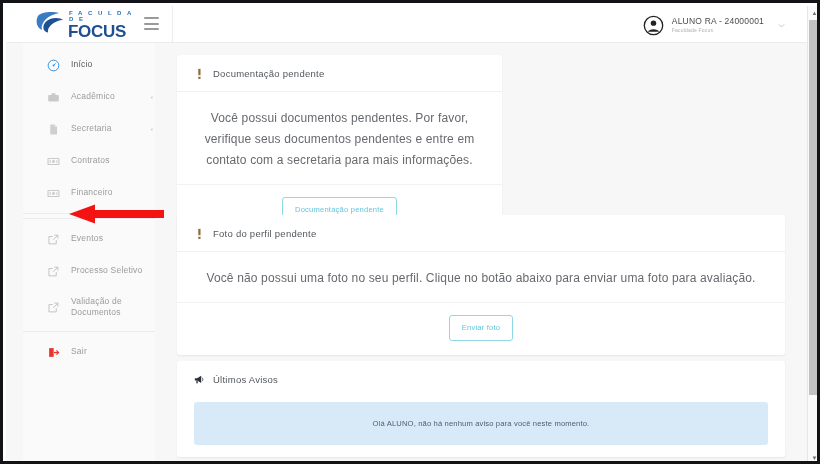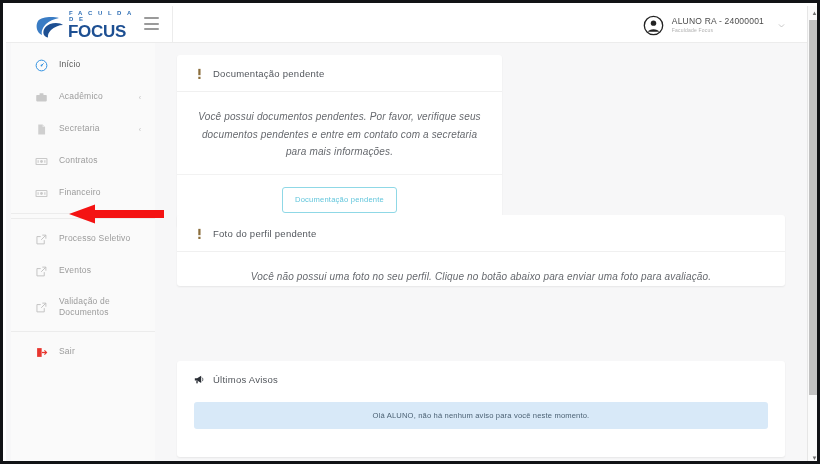--- a/index.html
+++ b/index.html
@@ -25,21 +25,21 @@
   
   .topbar{
     position:absolute;left:0;top:0;width:814px;height:37px;
     background:#ffffff;
     border-bottom:1px solid #ececec;
     box-sizing:border-box;
   }
   .brand{
     position:absolute;left:28px;top:4px;
     width:105px;height:30px;
-    display:flex;align-items:flex-end;gap:4px;
+    display:flex;align-items:flex-start;gap:4px;
   }
   .logo-mark{width:30px;height:25px;flex:0 0 auto;}
   .logo-text{display:flex;flex-direction:column;justify-content:center;line-height:1;}
   .logo-sup{
     font-size:6px;letter-spacing:2.0px;color:#2f6fb5;font-weight:700;
     margin-bottom:1px;margin-left:1px;
   }
   .logo-main{
     font-size:17px;letter-spacing:-0.3px;color:#1d4f92;font-weight:800;
   }
@@ -57,21 +57,21 @@
     display:flex;align-items:center;gap:8px;cursor:pointer;
   }
   .avatar{width:21px;height:21px;flex:0 0 auto;}
   .user-meta{display:flex;flex-direction:column;line-height:1.15;}
   .user-name{font-size:8.5px;color:#4b4b4b;letter-spacing:.2px;}
   .user-org{font-size:5px;color:#b0b0b0;letter-spacing:.2px;margin-top:1px;}
   .chev{width:9px;height:9px;margin-left:5px;flex:0 0 auto;}
 
   
   .sidebar{
-    position:absolute;left:5px;top:37px;width:149px;height:421px;
+    position:absolute;left:17px;top:37px;width:149px;height:421px;
     background:#fafafa;
     border-right:3px solid #404040;
     box-sizing:border-box;
   }
   .nav-item{
     position:relative;
     display:flex;align-items:center;
     height:32px;padding-left:24px;padding-right:10px;
     cursor:pointer;box-sizing:border-box;
   }
@@ -105,41 +105,41 @@
   }
   .card-head{
     display:flex;align-items:center;gap:8px;
     padding:12px 17px 11px 17px;
     border-bottom:1px solid #f0f0f0;
   }
   .card-head-ico{width:11px;height:13px;flex:0 0 auto;display:flex;align-items:center;justify-content:center;}
   .card-title{font-size:9.5px;color:#52565c;letter-spacing:.25px;}
   .card-body{padding:16px 17px 0 17px;}
   .card-text{
-    font-size:10px;color:#66696e;line-height:1.75;letter-spacing:.15px;font-style:italic;
+    font-size:12px;color:#66696e;line-height:1.75;letter-spacing:.15px;
   }
   .card-foot{
     padding:12px 17px 14px 17px;
     border-top:1px solid #f2f2f2;margin-top:13px;
   }
   .btn-outline{
     display:inline-block;
     border:1px solid #8fd8e6;
     color:#63c6dc;
     background:#ffffff;
     font-size:7.6px;letter-spacing:.2px;
     padding:7px 12px 8px 12px;
     border-radius:3px;
     cursor:pointer;
   }
   .alert-info{
     background:#d8e9f8;
     color:#4c6274;
     font-size:7.6px;letter-spacing:.15px;
-    padding:9px 13px;
+    padding:17px 13px;
     border-radius:3px;
     margin:12px 17px 0 17px;
   }
 
   
   .arrow{
     position:absolute;left:63px;top:197px;width:95px;height:22px;pointer-events:none;
   }
 
   
@@ -265,38 +265,38 @@
       </div>
 
       <div class="nav-div"></div>
 
 
       <div class="nav-div"></div>
 
       <div class="nav-item">
         <span class="nav-ico">
           <svg viewBox="0 0 16 16" width="13" height="13">
+            <path d="M2.4 4.4 h4.6 M2.4 4.4 v9 h9 v-4.6" fill="none" stroke="#c2c2c2" stroke-width="1.2"></path>
+            <path d="M9 2.6 h4.4 v4.4" fill="none" stroke="#c2c2c2" stroke-width="1.2"></path>
+            <path d="M13.4 2.6 L7.6 8.4" fill="none" stroke="#c2c2c2" stroke-width="1.2"></path>
+          </svg>
+        </span>
+        <span class="nav-label">Eventos</span>
+      </div>
+
+      <div class="nav-item">
+        <span class="nav-ico">
+          <svg viewBox="0 0 16 16" width="13" height="13">
             <path d="M2.4 5 h5 v8.4 h-9.6" fill="none"></path>
             <path d="M2.4 4.4 h4.6 M2.4 4.4 v9 h9 v-4.6" fill="none" stroke="#c2c2c2" stroke-width="1.2"></path>
             <path d="M9 2.6 h4.4 v4.4" fill="none" stroke="#c2c2c2" stroke-width="1.2"></path>
             <path d="M13.4 2.6 L7.6 8.4" fill="none" stroke="#c2c2c2" stroke-width="1.2"></path>
           </svg>
         </span>
         <span class="nav-label">Processo Seletivo</span>
-      </div>
-
-      <div class="nav-item">
-        <span class="nav-ico">
-          <svg viewBox="0 0 16 16" width="13" height="13">
-            <path d="M2.4 4.4 h4.6 M2.4 4.4 v9 h9 v-4.6" fill="none" stroke="#c2c2c2" stroke-width="1.2"></path>
-            <path d="M9 2.6 h4.4 v4.4" fill="none" stroke="#c2c2c2" stroke-width="1.2"></path>
-            <path d="M13.4 2.6 L7.6 8.4" fill="none" stroke="#c2c2c2" stroke-width="1.2"></path>
-          </svg>
-        </span>
-        <span class="nav-label">Eventos</span>
       </div>
 
       <div class="nav-item tall">
         <span class="nav-ico">
           <svg viewBox="0 0 16 16" width="13" height="13">
             <path d="M2.4 4.4 h4.6 M2.4 4.4 v9 h9 v-4.6" fill="none" stroke="#c2c2c2" stroke-width="1.2"></path>
             <path d="M9 2.6 h4.4 v4.4" fill="none" stroke="#c2c2c2" stroke-width="1.2"></path>
             <path d="M13.4 2.6 L7.6 8.4" fill="none" stroke="#c2c2c2" stroke-width="1.2"></path>
           </svg>
         </span>
@@ -342,20 +342,23 @@
           <span class="card-head-ico">
             <svg viewBox="0 0 10 14" width="9" height="12">
               <rect x="3.6" y="1" width="2.6" height="7.4" fill="#8a6d3b"></rect>
               <rect x="3.6" y="10.2" width="2.6" height="2.6" fill="#8a6d3b"></rect>
             </svg>
           </span>
           <span class="card-title">Foto do perfil pendente</span>
         </div>
         <div class="card-body">
           <div class="card-text">Você não possui uma foto no seu perfil. Clique no botão abaixo para enviar uma foto para avaliação.</div>
+        </div>
+        <div class="card-foot">
+          <span class="btn-outline">Enviar foto</span>
         </div>
       </div>
 
       <div class="card" style="left:22px;top:318px;width:608px;height:96px;">
         <div class="card-head" style="border-bottom:none;padding-bottom:4px">
           <span class="card-head-ico">
             <svg viewBox="0 0 16 14" width="12" height="11">
               <path d="M1.2 5.2 h3.4 L10.4 1.6 v10.4 L4.6 8.6 H1.2 z" fill="#2b2f36"></path>
               <path d="M11.6 4.2 c1.6 1 1.6 4.4 0 5.4" stroke="#2b2f36" stroke-width="1.2" fill="none"></path>
               <rect x="3.4" y="8.6" width="2" height="4" fill="#2b2f36"></rect>

